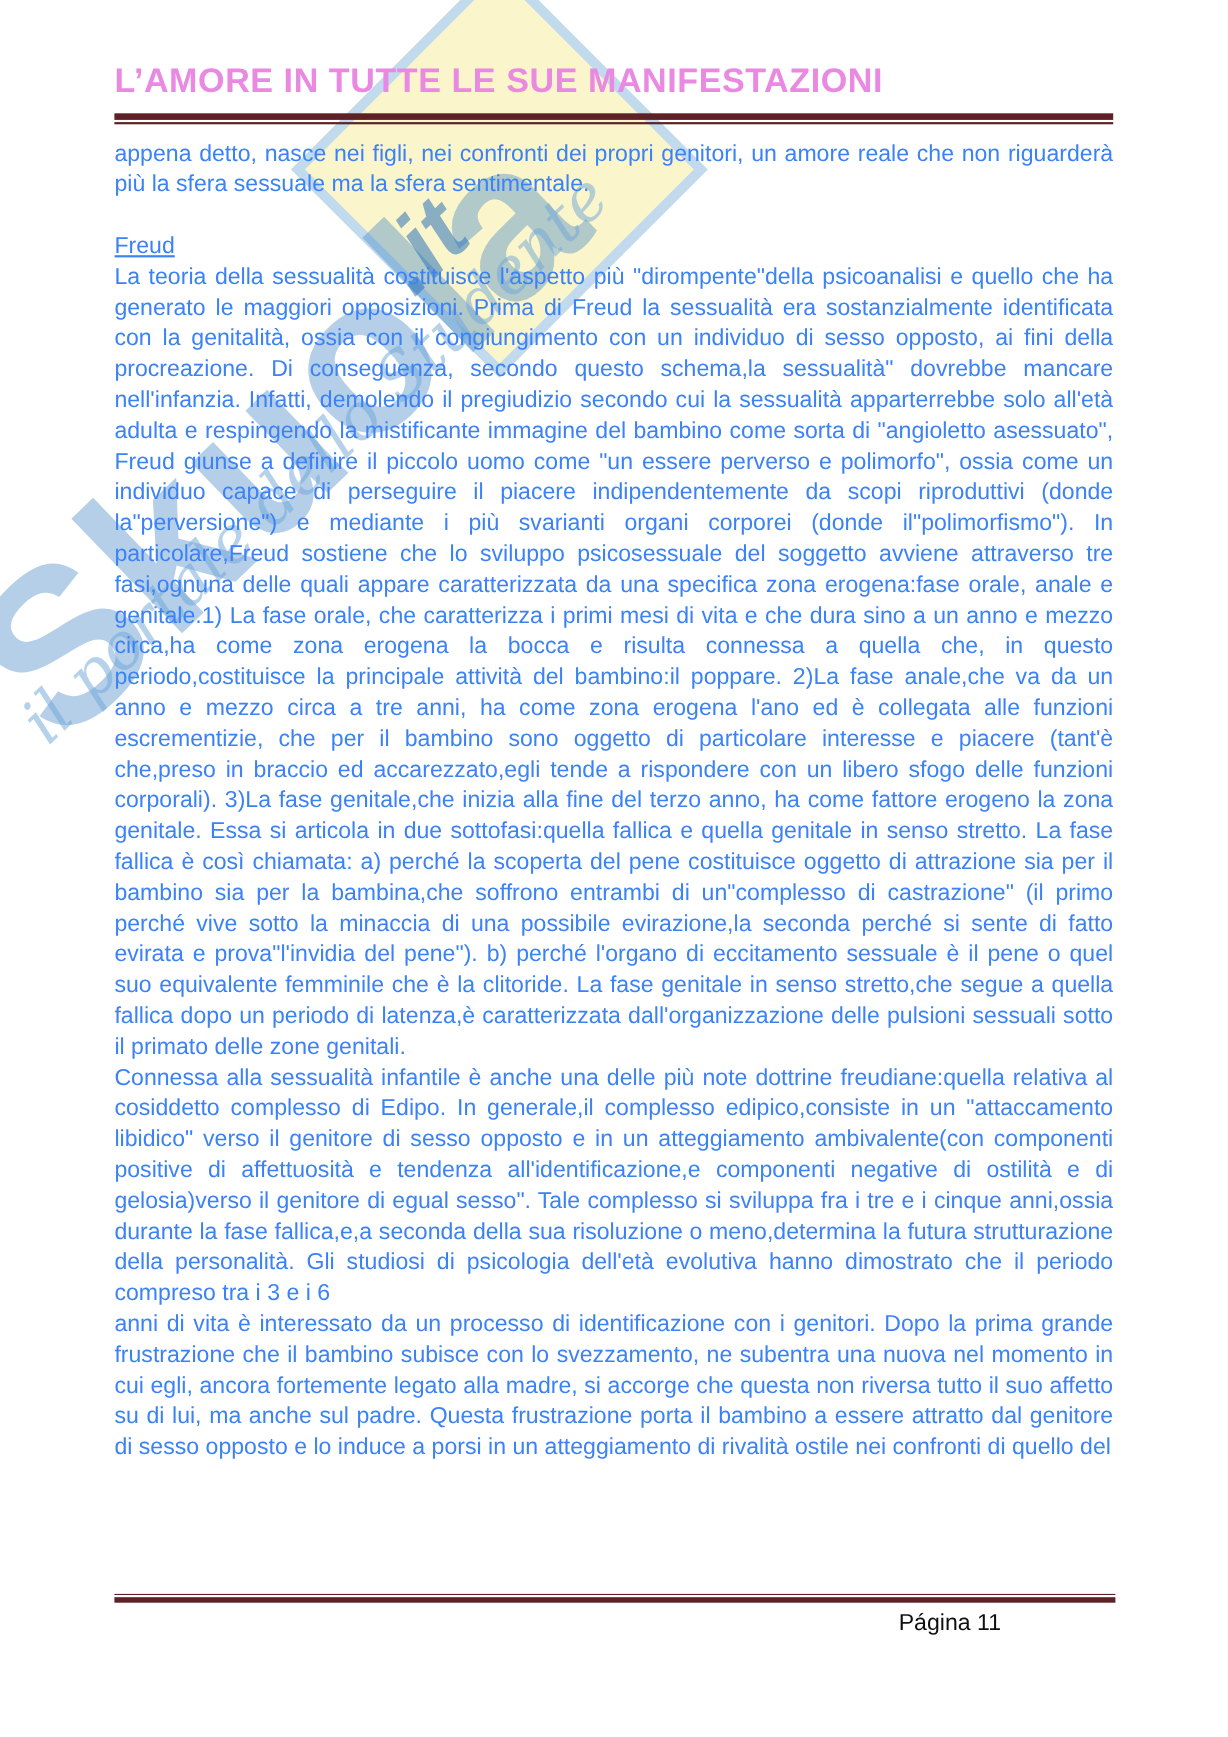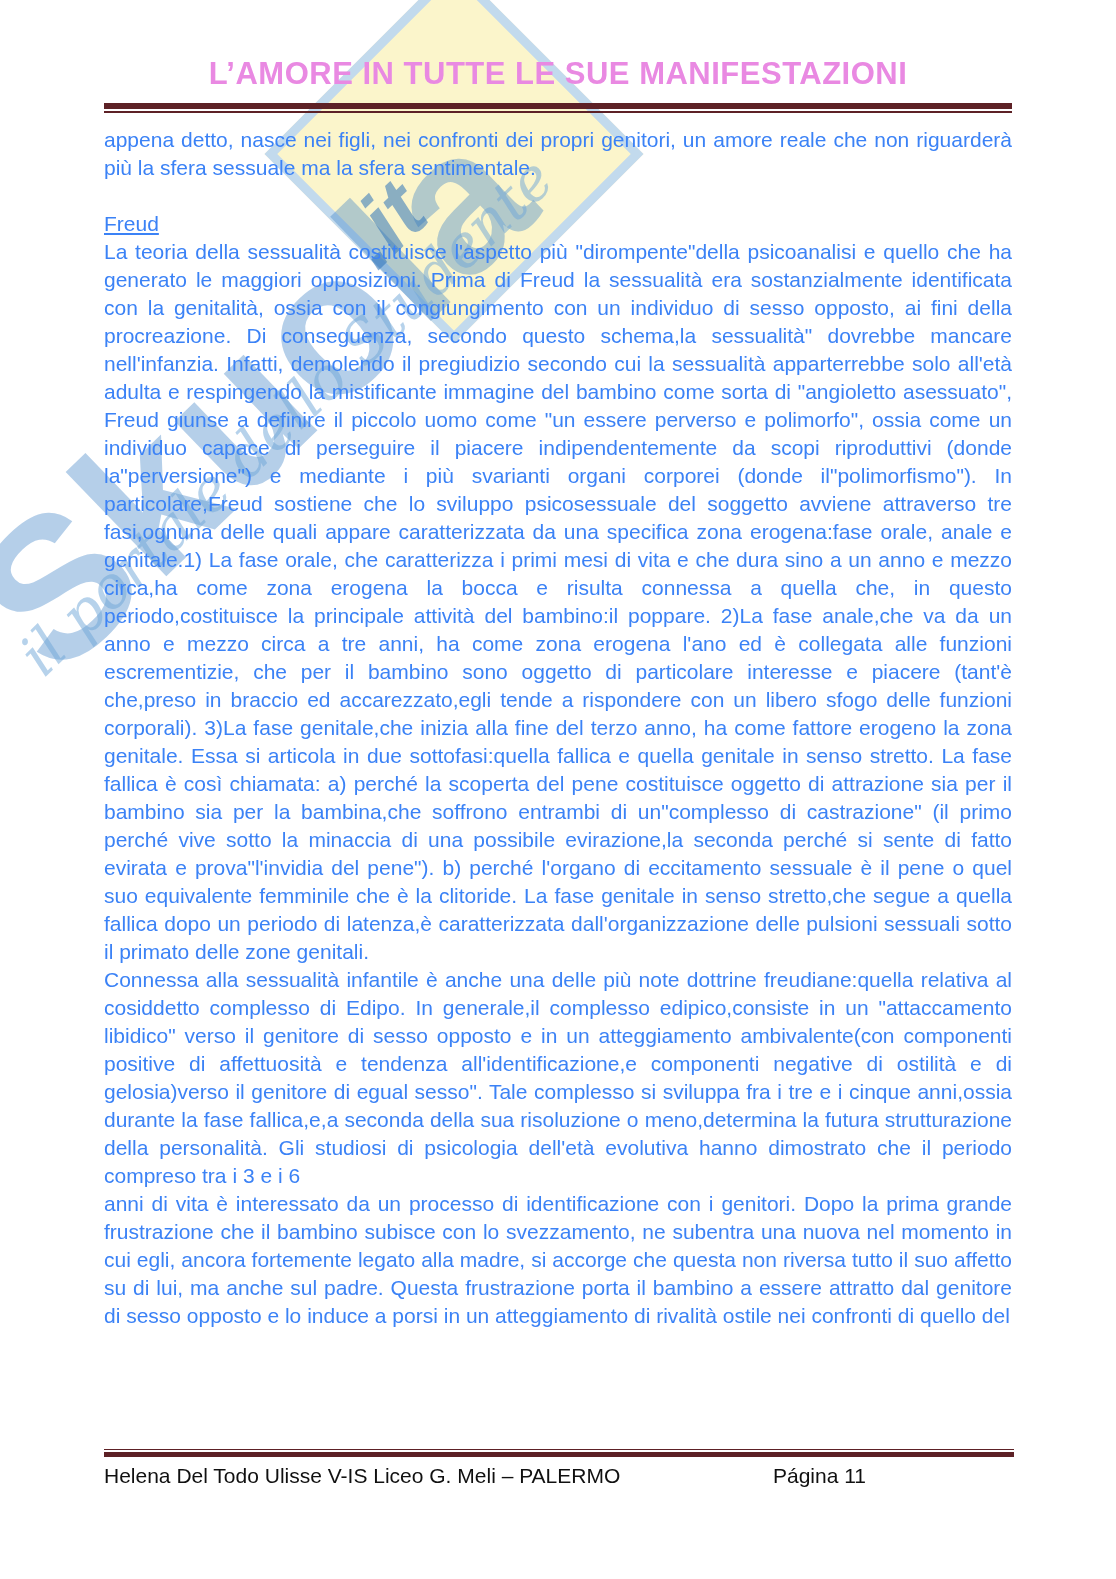--- a/index.html
+++ b/index.html
@@ -24,21 +24,21 @@
     color:rgba(45,115,185,0.55);z-index:3;white-space:nowrap;
   }
   .wm-script{
     position:absolute;left:6px;top:640px;transform:rotate(-44deg);
     transform-origin:0 0;font-family:"DejaVu Serif",serif;font-style:italic;
     font-size:58px;color:rgba(110,165,215,0.50);z-index:2;white-space:nowrap;
   }
   
   .content{position:absolute;left:104px;top:56px;width:908px;z-index:5;}
   .title{
-    margin:0 0 11px 0;text-align:center;font-size:31px;font-weight:bold;
+    margin:0 0 11px 0;text-align:left;font-size:31px;font-weight:bold;
     letter-spacing:.5px;color:#E989E2;
   }
   .header-rule{
     height:2px;border-top:6px solid #5D2126;border-bottom:2px solid #5D2126;
     margin:0 0 13px 0;
   }
   .bodytext{
     height:1324px;overflow:hidden;text-align:justify;
     font-size:21px;line-height:28px;color:#3b82f6;
   }
@@ -46,21 +46,21 @@
   .spacer{height:28px;}
   .freud{text-decoration:underline;}
   .footer-rule{
     position:absolute;left:104px;top:1449px;width:910px;height:2px;
     border-top:1px solid #5D2126;border-bottom:5px solid #5D2126;z-index:6;
   }
   .footer{
     position:absolute;left:104px;top:1464px;width:908px;height:30px;
     font-size:21px;color:#101010;z-index:6;
   }
-  .footer .page-no{position:absolute;left:669px;top:0;text-align:right;}
+  .footer .page-no{position:absolute;left:713px;top:0;text-align:right;}
 </style>
 </head>
 <body>
 
 <div class="wm-diamond"></div>
 <div class="wm-word">Skuola</div>
 <div class="wm-suffix">.it</div>
 <div class="wm-script">il portale dello Studente</div>
 
 <div class="content">
@@ -71,15 +71,14 @@
     <p class="spacer"></p>
     <p><span class="freud">Freud</span></p>
     <p>La teoria della sessualità costituisce l'aspetto più "dirompente"della psicoanalisi e quello che ha generato le maggiori opposizioni. Prima di Freud la sessualità era sostanzialmente identificata con la genitalità, ossia con il congiungimento con un individuo di sesso opposto, ai fini della procreazione. Di conseguenza, secondo questo schema,la sessualità" dovrebbe mancare nell'infanzia. Infatti, demolendo il pregiudizio secondo cui la sessualità apparterrebbe solo all'età adulta e respingendo la mistificante immagine del bambino come sorta di "angioletto asessuato", Freud giunse a definire il piccolo uomo come "un essere perverso e polimorfo", ossia come un individuo capace di perseguire il piacere indipendentemente da scopi riproduttivi (donde la"perversione") e mediante i più svarianti organi corporei (donde il"polimorfismo"). In particolare,Freud sostiene che lo sviluppo psicosessuale del soggetto avviene attraverso tre fasi,ognuna delle quali appare caratterizzata da una specifica zona erogena:fase orale, anale e genitale.1) La fase orale, che caratterizza i primi mesi di vita e che dura sino a un anno e mezzo circa,ha come zona erogena la bocca e risulta connessa a quella che, in questo periodo,costituisce la principale attività del bambino:il poppare. 2)La fase anale,che va da un anno e mezzo circa a tre anni, ha come zona erogena l'ano ed è collegata alle funzioni escrementizie, che per il bambino sono oggetto di particolare interesse e piacere (tant'è che,preso in braccio ed accarezzato,egli tende a rispondere con un libero sfogo delle funzioni corporali). 3)La fase genitale,che inizia alla fine del terzo anno, ha come fattore erogeno la zona genitale. Essa si articola in due sottofasi:quella fallica e quella genitale in senso stretto. La fase fallica è così chiamata: a) perché la scoperta del pene costituisce oggetto di attrazione sia per il bambino sia per la bambina,che soffrono entrambi di un"complesso di castrazione" (il primo perché vive sotto la minaccia di una possibile evirazione,la seconda perché si sente di fatto evirata e prova"l'invidia del pene"). b) perché l'organo di eccitamento sessuale è il pene o quel suo equivalente femminile che è la clitoride. La fase genitale in senso stretto,che segue a quella fallica dopo un periodo di latenza,è caratterizzata dall'organizzazione delle pulsioni sessuali sotto il primato delle zone genitali.</p>
     <p>Connessa alla sessualità infantile è anche una delle più note dottrine freudiane:quella relativa al cosiddetto complesso di Edipo. In generale,il complesso edipico,consiste in un "attaccamento libidico" verso il genitore di sesso opposto e in un atteggiamento ambivalente(con componenti positive di affettuosità e tendenza all'identificazione,e componenti negative di ostilità e di gelosia)verso il genitore di egual sesso". Tale complesso si sviluppa fra i tre e i cinque anni,ossia durante la fase fallica,e,a seconda della sua risoluzione o meno,determina la futura strutturazione della personalità. Gli studiosi di psicologia dell'età evolutiva hanno dimostrato che il periodo compreso tra i 3 e i 6</p>
     <p>anni di vita è interessato da un processo di identificazione con i genitori. Dopo la prima grande frustrazione che il bambino subisce con lo svezzamento, ne subentra una nuova nel momento in cui egli, ancora fortemente legato alla madre, si accorge che questa non riversa tutto il suo affetto su di lui, ma anche sul padre. Questa frustrazione porta il bambino a essere attratto dal genitore di sesso opposto e lo induce a porsi in un atteggiamento di rivalità ostile nei confronti di quello del</p>
   </div>
 </div>
 
 <div class="footer-rule"></div>
 <div class="footer">
-  <span>Helena Del Todo Ulisse V-IS Liceo G. Meli – PALERMO</span>
   <span class="page-no">Página 11</span>
 </div>
 
 </body></html>

